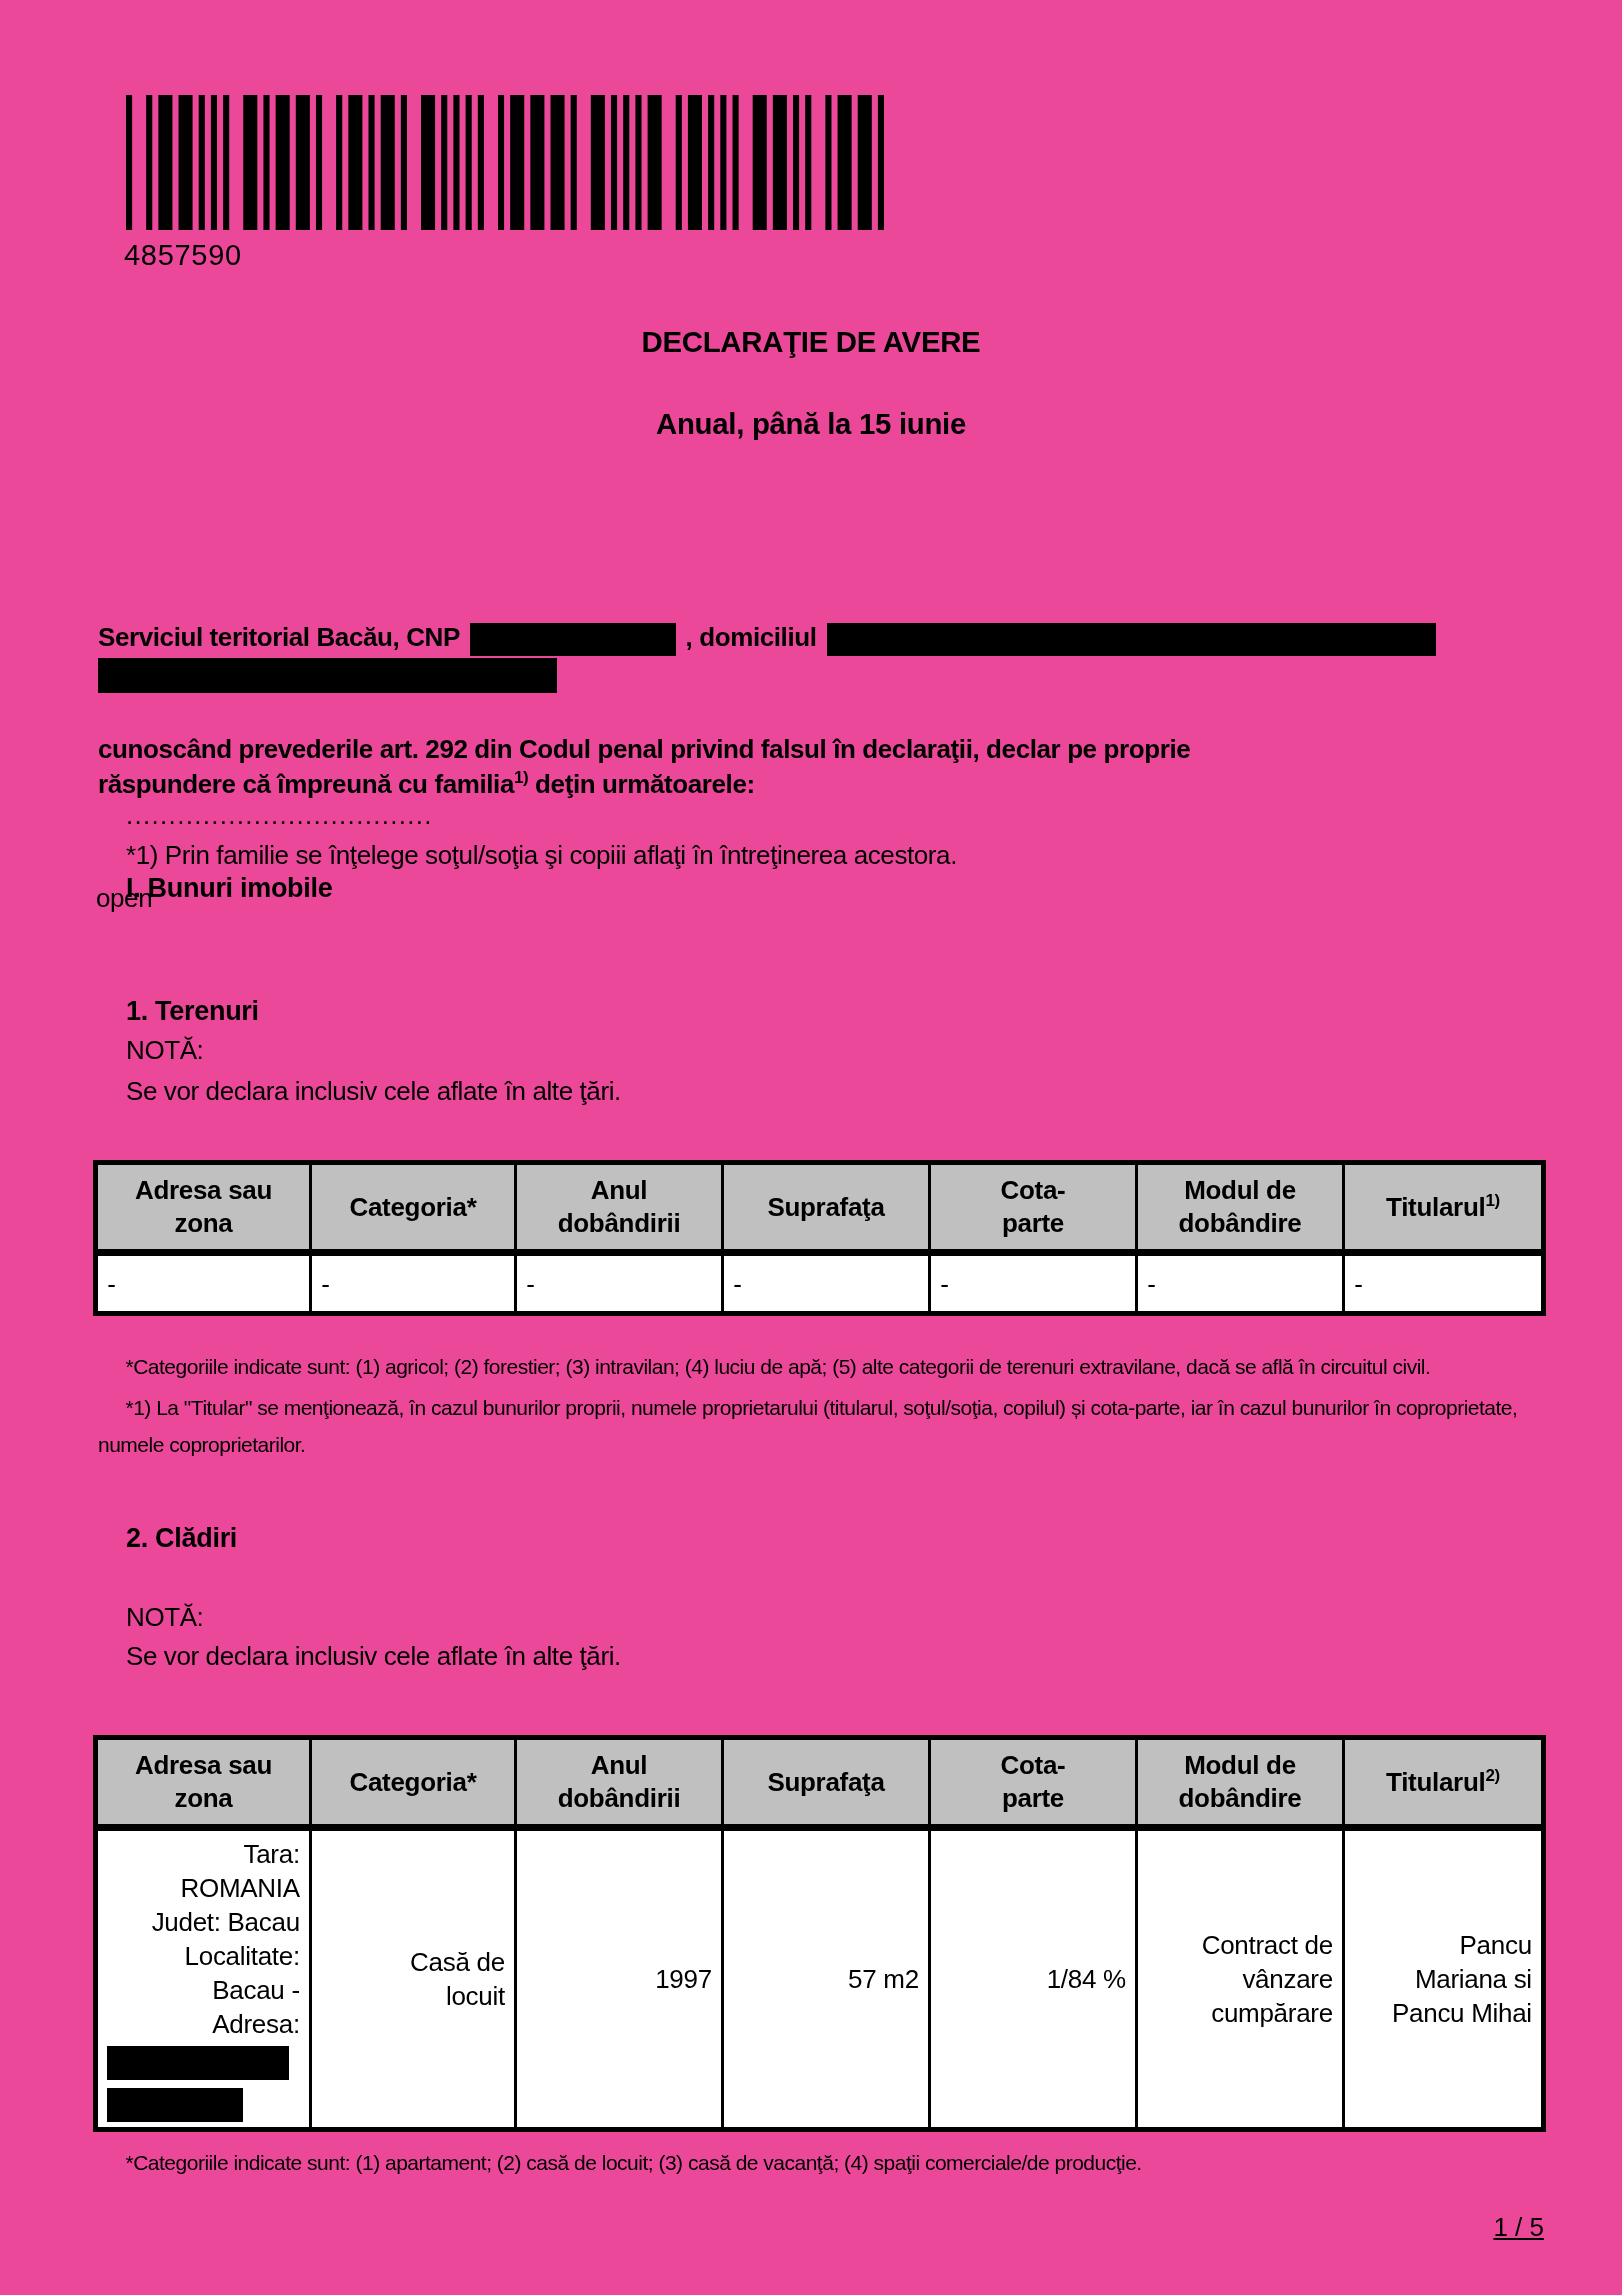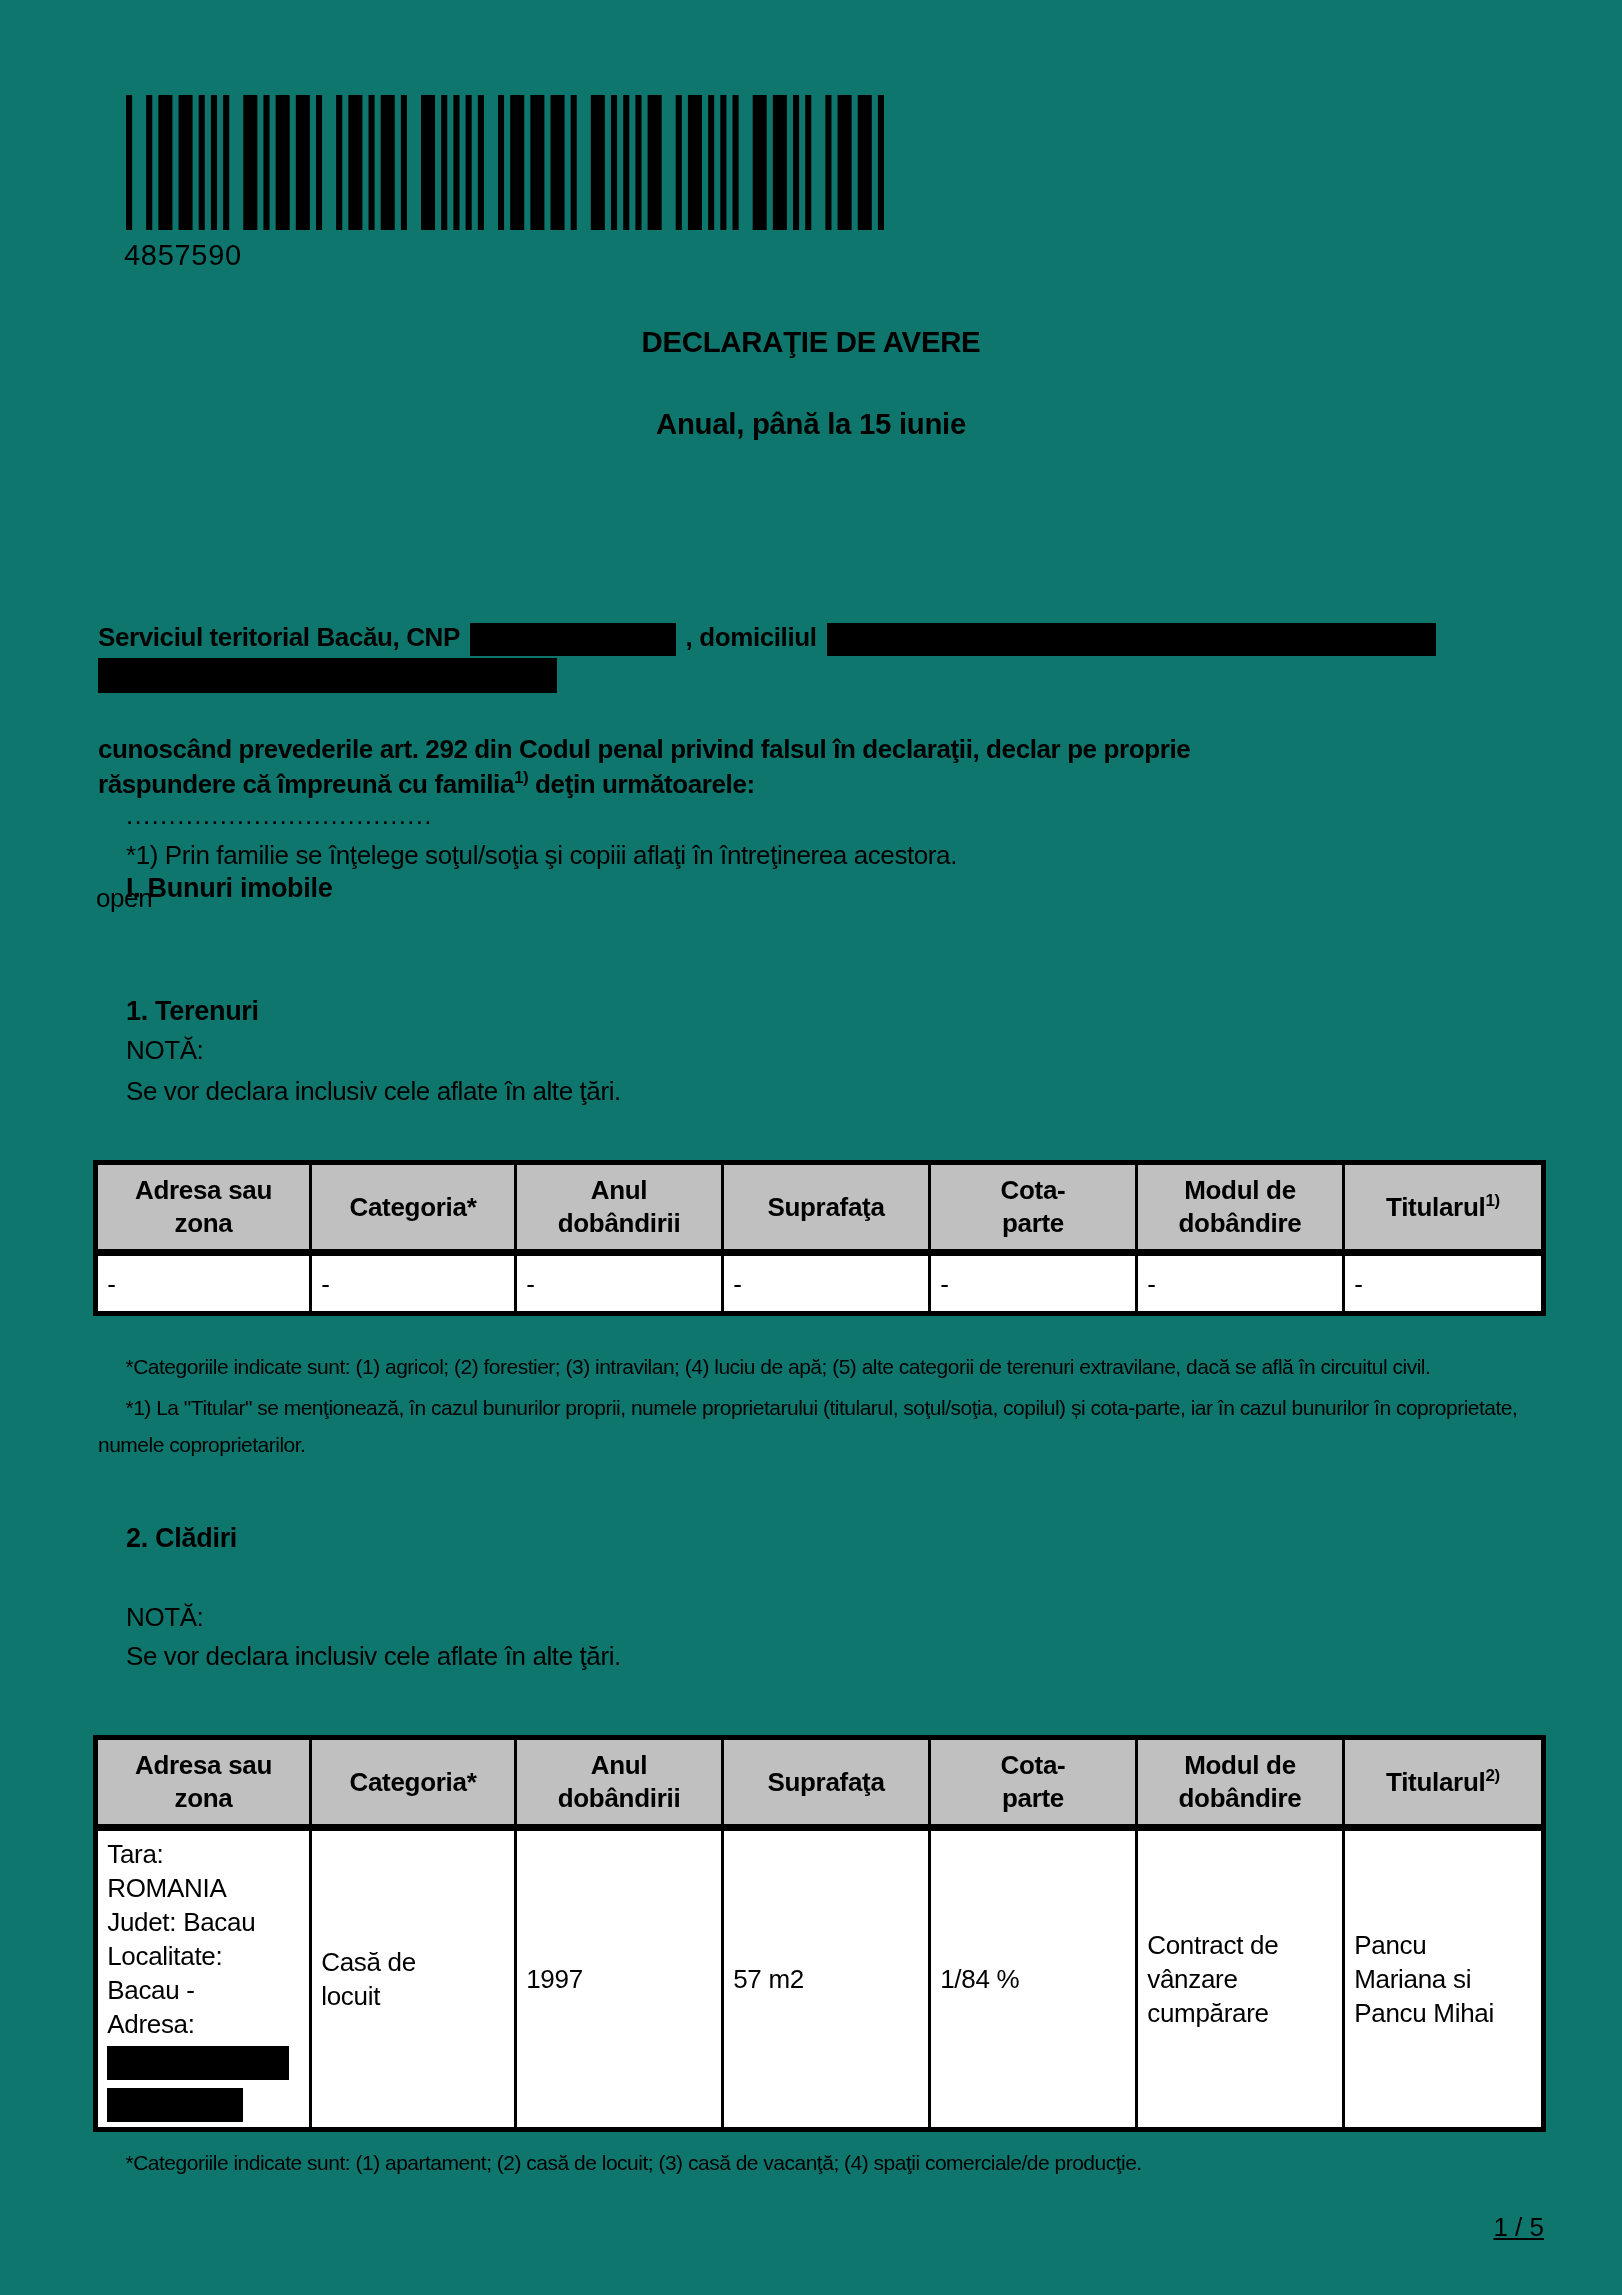--- a/index.html
+++ b/index.html
@@ -1,17 +1,17 @@
 <!DOCTYPE html>
 <html style="font-size:10.5px"><head>
 <meta charset="utf-8">
 <style>
   html,body { margin:0; padding:0; background:#888; }
   .page {
-    position:relative; width:1622px; height:2295px; background:#0f766e;
+    position:relative; width:1622px; height:2295px; background:#ec4899;
     font-family:"Liberation Sans", sans-serif; color:#000; overflow:hidden;
   }
   .abs { position:absolute; }
 
   
   .barcode-wrap { left:126px; top:95px; width:758px; height:135px; }
   .barcode-wrap svg { width:100%; height:100%; display:block; fill:#000; }
   .barcode-number { left:124px; top:239px; font-size:29px; letter-spacing:0.7px; }
 
   
@@ -57,21 +57,21 @@
   }
   .decl-table th:first-child { border-left:5.9px solid #000; }
   .decl-table th:last-child { border-right:5.9px solid #000; }
   .decl-table td {
     border:3.9px solid #000; border-bottom:5.9px solid #000; padding:5.2px 9.2px;
     line-height:34px; vertical-align:middle; text-align:left; background:#fff;
   }
   .decl-table td:first-child { border-left:5.9px solid #000; }
   .decl-table td:last-child { border-right:5.9px solid #000; }
   .table-1 td { height:44px; }
-  .table-2 td { height:281px; white-space:pre-line; }
+  .table-2 td { height:281px; white-space:pre-line;text-align:right; }
   .table-2 td.cell-address { vertical-align:top; }
   .redact-addr-1 { width:182px; height:34px; background:#000; margin-top:5.2px; }
   .redact-addr-2 { width:136px; height:34px; background:#000; margin-top:7.9px; }
 
   
   .notes-block { left:98px; width:1446px; font-size:21px; letter-spacing:-0.5px; line-height:37px; }
   .notes-1 { top:1348px; }
   .notes-2 { top:2144px; }
   .notes-block p { margin:0 0 3.9px 0; text-indent:27.5px; }
 

